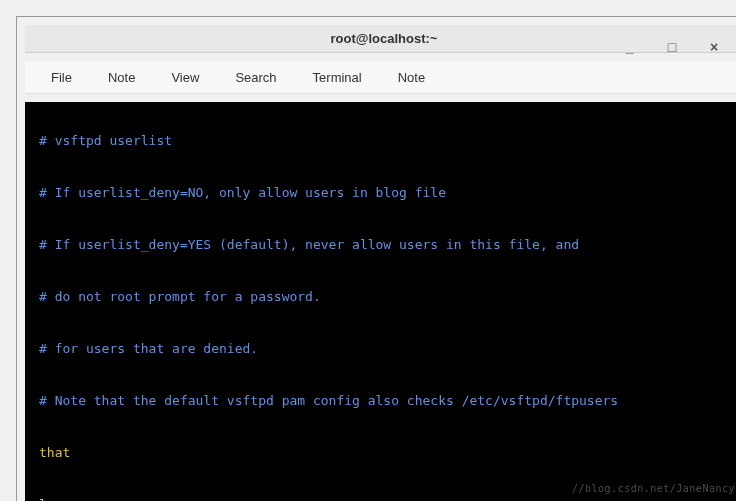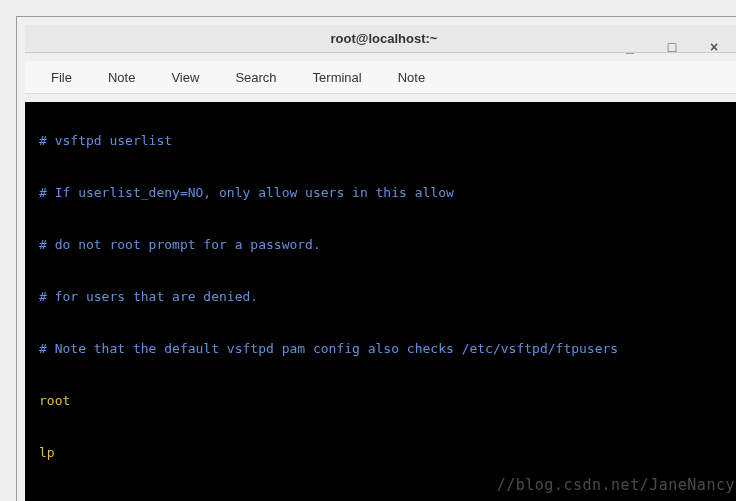--- a/index.html
+++ b/index.html
@@ -79,21 +79,21 @@
     font-family: monospace;
     font-size: 13px;
   }
   .statusbar-line .pos { margin-right: 60px; font-style: italic; }
   .watermark {
     position: absolute;
     bottom: 14px;
     right: 8px;
     color: rgba(210,210,210,0.35);
     font-family: monospace;
-    font-size: 15px;
+    font-size: 10px;
     pointer-events: none;
     letter-spacing: 0.5px;
   }
 </style>
 </head>
 <body>
 
 <div class="titlebar">
   <span>root@localhost:~</span>
   <div class="window-controls">
@@ -107,25 +107,26 @@
   <div class="menu-item">File</div>
   <div class="menu-item">Note</div>
   <div class="menu-item">View</div>
   <div class="menu-item">Search</div>
   <div class="menu-item">Terminal</div>
   <div class="menu-item">Note</div>
 </div>
 
 <div class="terminal">
 <div class="comment"># vsftpd userlist</div>
-<div class="comment"># If userlist_deny=NO, only allow users in this allow</div>
+<div class="comment"># If userlist_deny=NO, only allow users in blog file</div>
+<div class="comment"># If userlist_deny=YES (default), never allow users in this file, and</div>
 <div class="comment"># do not root prompt for a password.</div>
 <div class="comment"># for users that are denied.</div>
 <div class="comment"># Note that the default vsftpd pam config also checks /etc/vsftpd/ftpusers</div>
-<div class="user">root</div>
+<div class="user">that</div>
 <div class="user">lp</div>
 <div class="user">sync</div>
 
 
 
 
 
 
 
 

